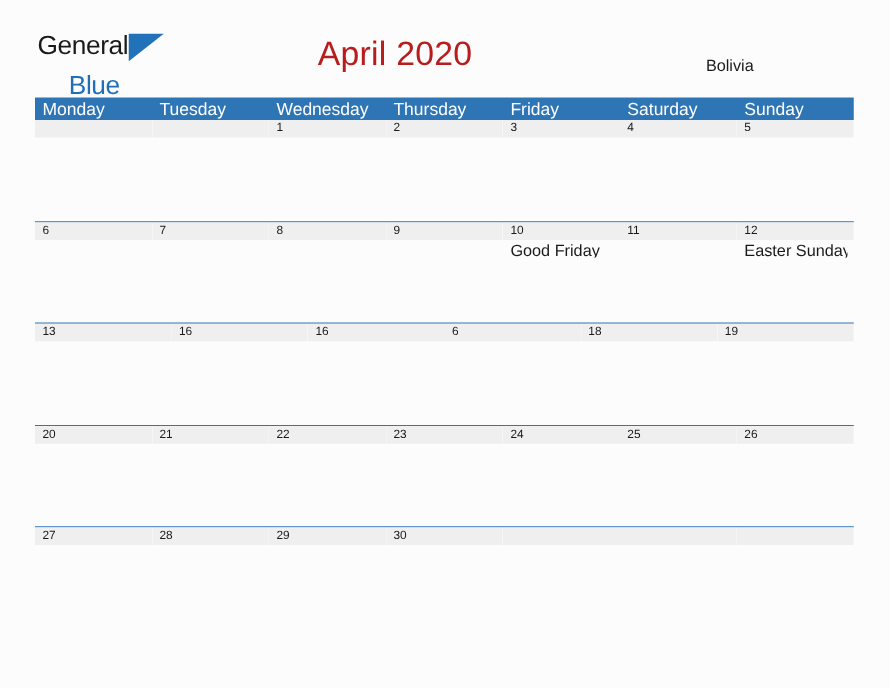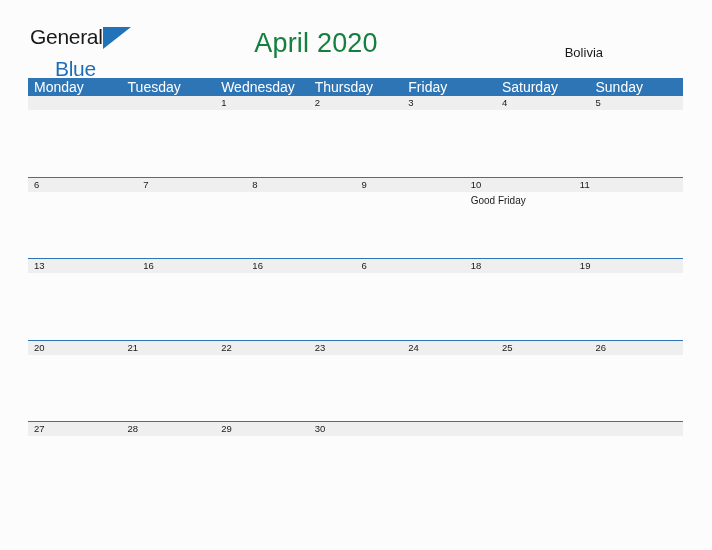--- a/index.html
+++ b/index.html
@@ -66,21 +66,21 @@
     border-bottom: 22px solid transparent;
   }
 
   .cal-title {
     position: absolute;
     left: 0;
     right: 0;
     top: 28px;
     text-align: center;
     font-size: 27px;
-    color: #15803d;
+    color: #b91c1c;
     font-family: "Liberation Sans", sans-serif;
     letter-spacing: 0.2px;
   }
 
   .country {
     position: absolute;
     right: 29px;
     top: 45px;
     font-size: 13px;
     color: #1a1a1a;
@@ -143,21 +143,21 @@
     font-size: 9.5px;
     line-height: 14px;
     color: #1a1a1a;
     padding-left: 6px;
     font-family: "Liberation Sans", sans-serif;
   }
   .day-events {
     padding: 3px 5px 0 6px;
   }
   .event {
-    font-size: 10px;
+    font-size: 13px;
     line-height: 11px;
     color: #1a1a1a;
     font-family: "Liberation Sans", sans-serif;
     white-space: nowrap;
     overflow: hidden;
   }
 </style>
 </head>
 <body>
 
@@ -268,20 +268,28 @@
               <div class="day-events">
                 <div class="event">Good Friday</div>
               </div>
             </div>
             <div class="day">
               <div class="day-band">
                 <div class="day-num">11</div>
               </div>
               <div class="day-events"></div>
             </div>
+            <div class="day">
+              <div class="day-band">
+                <div class="day-num">12</div>
+              </div>
+              <div class="day-events">
+                <div class="event">Easter Sunday</div>
+              </div>
+            </div>
           </div>
         </div>
         <div class="week">
           <div class="week-inner">
             <div class="day">
               <div class="day-band">
                 <div class="day-num">13</div>
               </div>
               <div class="day-events"></div>
             </div>

